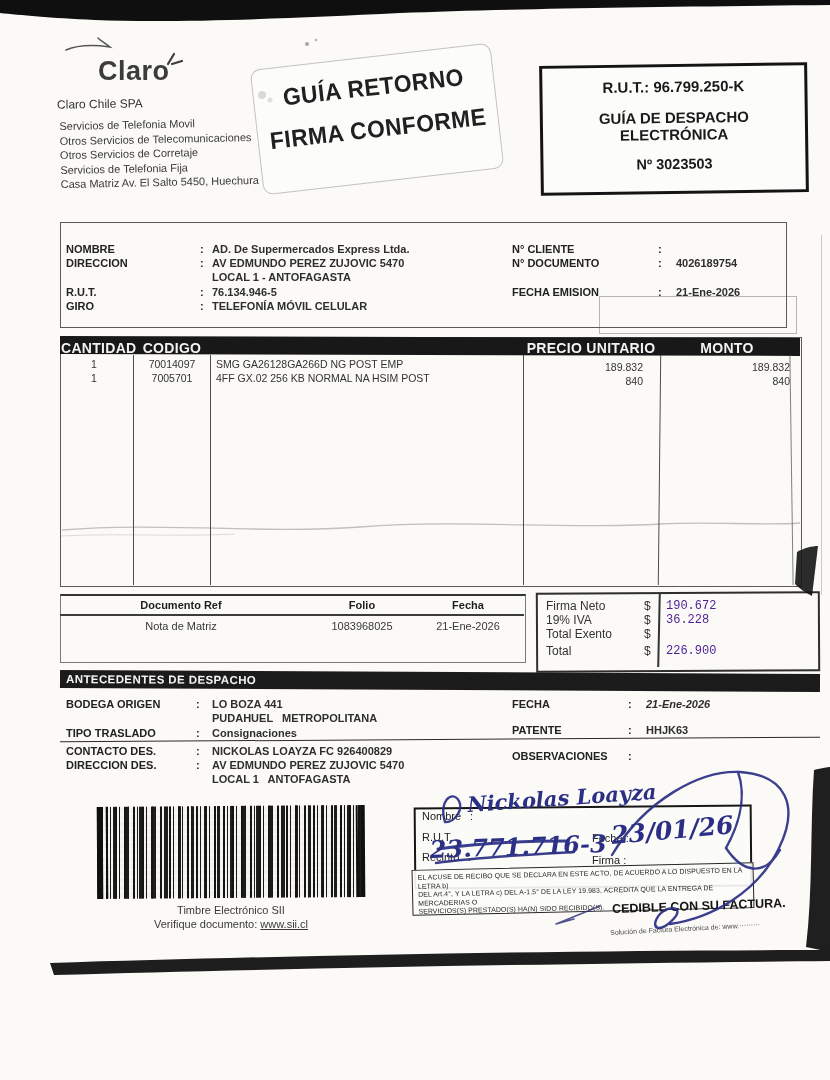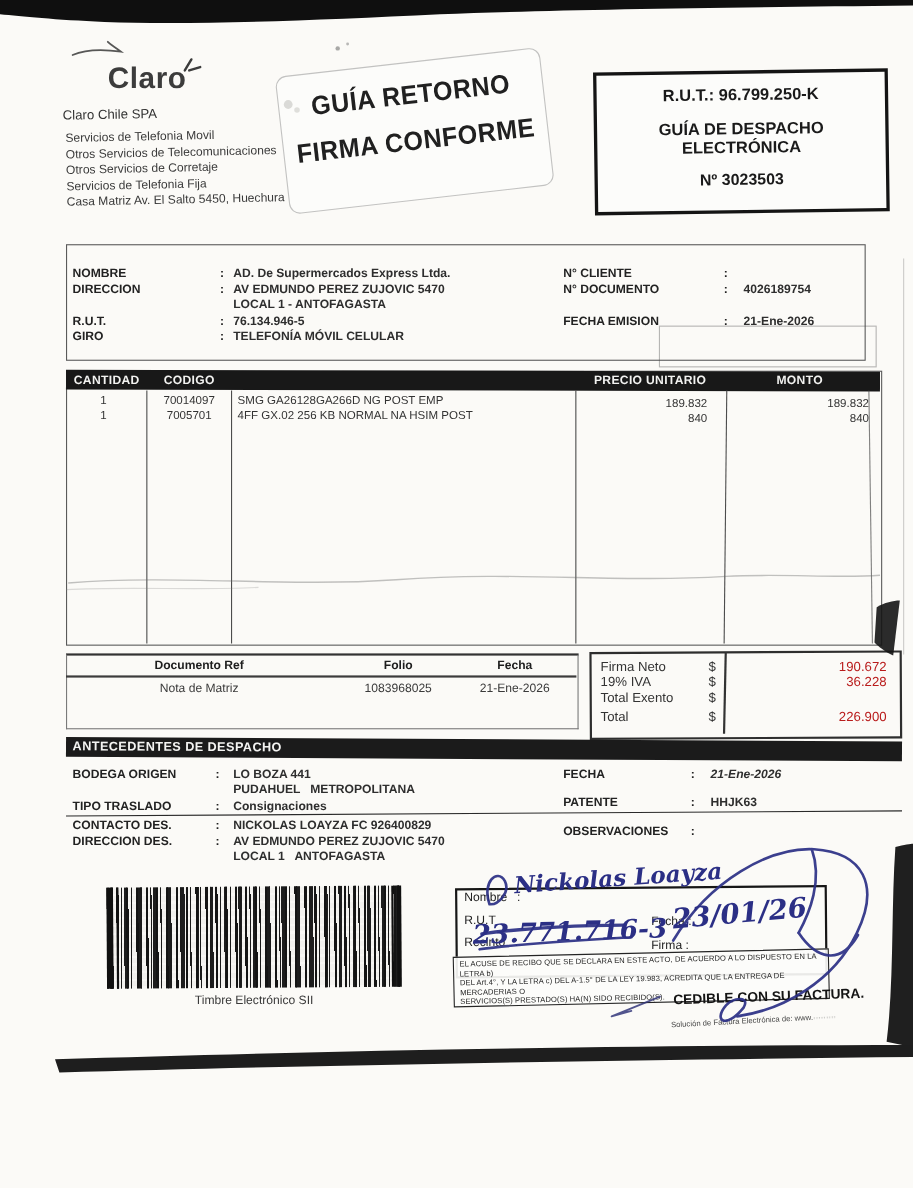--- a/index.html
+++ b/index.html
@@ -21,28 +21,28 @@
               transform:scaleX(.95);letter-spacing:.5px;}
   .rutbox{left:540px;top:64px;width:262px;height:124px;border:3px solid #141414;
           transform:rotate(-.8deg);background:rgba(252,252,250,.8);}
   .rutbox div{width:100%;text-align:center;font-weight:bold;color:#1a1a1a;}
   .sii{left:540px;top:200px;width:262px;text-align:center;font-size:12px;font-weight:bold;color:#222;}
   
   .secbar{background:#1b1b1b;color:#f4f4f2;font-size:11.5px;font-weight:bold;
           letter-spacing:.4px;padding:3px 0 0 6px;box-sizing:border-box;}
   .thinbox{border:1px solid #5a5a5a;}
   
-  .tblhead{font-size:11px;font-weight:bold;color:#f2f2f0;text-align:center;letter-spacing:.3px;}
+  .tblhead{font-size:14px;font-weight:bold;color:#f2f2f0;text-align:center;letter-spacing:.3px;}
   .cell{font-size:10.5px;color:#333;}
   .vline{width:1px;background:#4c4c4c;}
   
   .dr-head{font-size:11px;font-weight:bold;color:#1e1e1e;text-align:center;}
   .dr-val{font-size:11px;color:#3a3a3a;text-align:center;}
   .tot-lab{font-size:12px;color:#333;}
-  .tot-val{font-size:12px;color:#b91c1c;text-align:right;}
+  .tot-val{font-size:12px;color:#4c1d95;text-align:left;font-family:Liberation Mono, monospace;}
   
   .timbre-line{font-size:11px;color:#3a3a3a;text-align:center;line-height:14px;}
   .link{text-decoration:underline;}
   .barcode{left:97px;top:806px;width:268px;height:92px;transform:rotate(-.4deg);
     background-image:
       repeating-linear-gradient(90deg,#141414 0 2px,rgba(255,255,255,0) 2px 4px,#1a1a1a 4px 5px,rgba(255,255,255,0) 5px 9px),
       repeating-linear-gradient(90deg,rgba(255,255,255,0) 0 3px,#1d1d1d 3px 6px,rgba(255,255,255,0) 6px 13px),
       repeating-linear-gradient(0deg,rgba(251,250,247,.62) 0 2px,rgba(255,255,255,0) 2px 7px);
     background-color:#f2f1ee;}
   .bc-bar{position:absolute;top:0;height:100%;background:#101010;}
@@ -214,20 +214,21 @@
   <div class="abs val" style="left:646px;top:750px;"></div>
 
   <div class="abs barcode">
     <div class="bc-bar" style="left:0;width:6px;"></div>
     <div class="bc-bar" style="left:9px;width:2px;"></div>
     <div class="bc-bar" style="right:0;width:4px;"></div>
     <div class="bc-bar" style="right:7px;width:2px;"></div>
   </div>
   <div class="abs" style="left:95px;top:903px;width:272px;">
     <div class="timbre-line">Timbre Electrónico SII</div>
+    <div class="timbre-line"><span>Verifique documento: </span><span class="link">www.sii.cl</span></div>
   </div>
 
   <div class="abs sigbox"></div>
   <div class="abs siglab" style="left:422px;top:810px;">Nombre</div>
   <div class="abs siglab" style="left:470px;top:810px;">:</div>
   <div class="abs siglab" style="left:422px;top:831px;">R.U.T</div>
   <div class="abs siglab" style="left:422px;top:851px;">Recinto</div>
   <div class="abs siglab" style="left:468px;top:851px;">:</div>
   <div class="abs siglab" style="left:592px;top:832px;">Fecha :</div>
   <div class="abs siglab" style="left:592px;top:854px;">Firma :</div>

